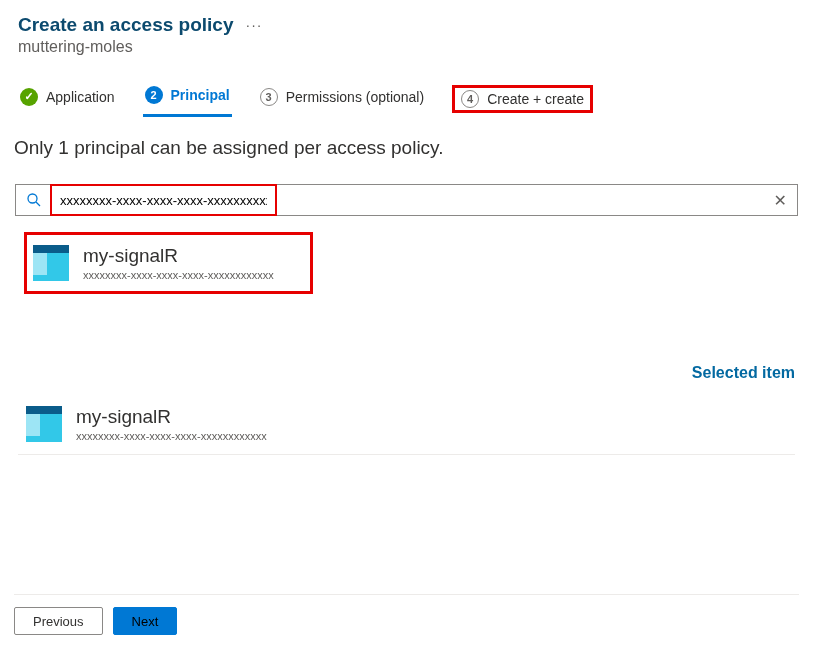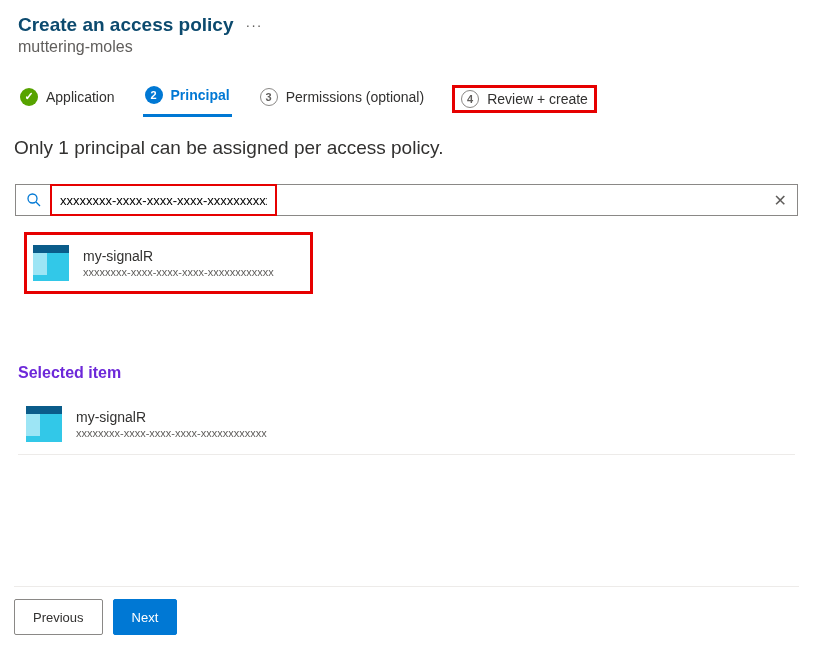--- a/index.html
+++ b/index.html
@@ -24,29 +24,29 @@
     .search-icon-svg { width: 16px; height: 16px; color: #0078d4; flex-shrink: 0; margin: 0 4px; }
     .search-input { flex: 1; border: none; outline: none; font-size: 13px; padding: 0 4px; height: 28px; }
     .search-input-highlight { border: 2.5px solid #e60000; padding: 0 4px; display: flex; align-items: center; margin-left: 4px; }
     .clear-x { color: #605e5c; font-size: 16px; cursor: pointer; padding: 0 4px; font-weight: 300; }
     .result { margin: 16px 15px 0 24px; }
     .result-item { display: flex; align-items: center; gap: 14px; padding: 10px 6px; border: 3px solid #e60000; width: 289px; cursor: pointer; }
     .resource-icon { width: 36px; height: 36px; position: relative; flex-shrink: 0; }
     .resource-icon .top-bar { background: #0a5c8a; height: 8px; width: 36px; position: absolute; top: 0; }
     .resource-icon .body { background: #32c8e8; height: 28px; width: 36px; position: absolute; top: 8px; }
     .resource-icon .pane { background: #9de5f5; height: 22px; width: 14px; position: absolute; top: 8px; left: 0; }
-    .result-text .name { font-size: 14px; color: #323130; font-weight: 400; margin-bottom: 2px; }
+    .result-text .name { font-size: 19px; color: #323130; font-weight: 400; margin-bottom: 2px; }
     .result-text .id { font-size: 11px; color: #605e5c; text-transform: lowercase; }
     .selected-section { margin: 70px 18px 0 18px; }
-    .selected-heading { font-size: 16px; font-weight: 700; color: #6d28d9; margin-bottom: 12px; }
+    .selected-heading { font-size: 16px; font-weight: 700; color: #0369a1; margin-bottom: 12px; text-align: right; }
     .selected-item { display: flex; align-items: center; gap: 14px; padding: 12px 8px; border-bottom: 1px solid #edebe9; }
     .footer { position: absolute; bottom: 18px; left: 14px; display: flex; gap: 10px; border-top: 1px solid #edebe9; padding-top: 12px; width: calc(100% - 28px); }
-    .btn { height: 36px; padding: 0 18px; font-size: 13px; cursor: pointer; border-radius: 2px; }
+    .btn { height: 28px; padding: 0 18px; font-size: 13px; cursor: pointer; border-radius: 2px; }
     .btn-secondary { background: #fff; border: 1px solid #8a8886; color: #323130; }
-    .btn-primary { background: #0078d4; border: 1px solid #0078d4; color: #ffffff; }
+    .btn-primary { background: #0078d4; border: 1px solid #0078d4; color: #000000; }
   </style>
 </head>
 <body>
 
 <div class="header">
   <div class="title-row">
     <div class="title">Create an access policy</div>
     <div class="more-dots">···</div>
   </div>
   <div class="subtitle">muttering-moles</div>
@@ -62,21 +62,21 @@
   <div class="tab active">
     <div class="step-circle step-active">2</div>
     <span>Principal</span>
   </div>
   <div class="tab">
     <div class="step-circle step-pending">3</div>
     <span>Permissions (optional)</span>
   </div>
   <div class="tab highlight-red">
     <div class="step-circle step-pending">4</div>
-    <span>Review + create</span>
+    <span>Create + create</span>
   </div>
 </div>
 
 <div class="info">
   <div>Only 1 principal can be assigned per access policy.</div>
 </div>
 
 <div class="search-wrap">
   <svg class="search-icon-svg" viewBox="0 0 16 16" fill="none" stroke="currentColor" stroke-width="1.3">
       <circle cx="6.5" cy="6.5" r="4.5"></circle>

